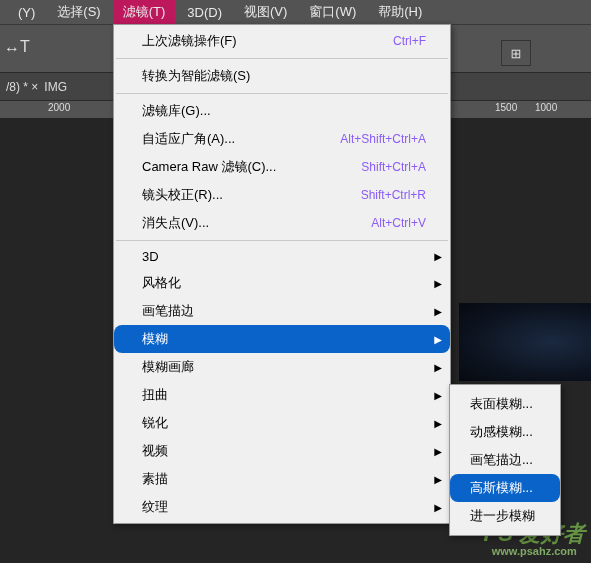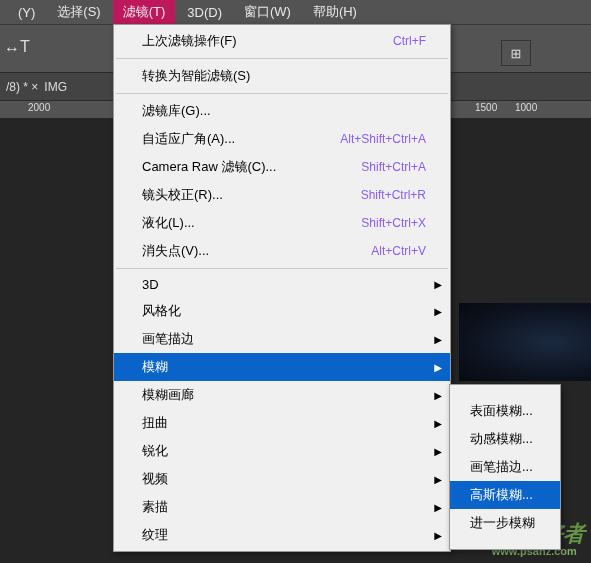--- a/index.html
+++ b/index.html
@@ -60,20 +60,21 @@
       background: #535353;
       height: 18px;
       border-top: 1px solid #2a2a2a;
       position: relative;
       color: #ddd;
       font-size: 10px;
     }
     .tick {
       position: absolute;
       top: 1px;
+      margin-left: 20px;
     }
     .canvas {
       background: #252525;
       height: 445px;
       position: relative;
     }
     .dropdown {
       position: absolute;
       top: 24px;
       left: 113px;
@@ -95,20 +96,21 @@
       display: flex;
       justify-content: space-between;
       align-items: center;
       padding: 5px 24px 5px 28px;
       white-space: nowrap;
       position: relative;
     }
     .ditem.sel {
       background: #0a63c9;
       color: #fff;
+      border-radius: 8px;
     }
     .shortcut {
       color: #8b5cf6;
       font-size: 12px;
     }
     .arrow {
       position: absolute;
       right: 8px;
       font-size: 10px;
     }
@@ -116,21 +118,21 @@
       position: absolute;
       top: 384px;
       left: 449px;
       width: 112px;
       background: #f0f0f0;
       border: 1px solid #999;
       box-shadow: 2px 2px 6px rgba(0,0,0,0.4);
       color: #000;
       font-size: 13px;
       z-index: 11;
-      padding: 12px 0;
+      padding: 5px 0;
     }
     .submenu .ditem {
       padding: 5px 8px 5px 20px;
     }
     .watermark {
       position: absolute;
       right: 6px;
       bottom: 6px;
       color: #7ab84e;
       font-size: 22px;
@@ -160,20 +162,21 @@
     }
   </style>
 </head>
 <body>
 
 <div class="menubar">
   <div class="menu-item">(Y)</div>
   <div class="menu-item">选择(S)</div>
   <div class="menu-item active">滤镜(T)</div>
   <div class="menu-item">3D(D)</div>
+  <div class="menu-item">视图(V)</div>
   <div class="menu-item">窗口(W)</div>
   <div class="menu-item">帮助(H)</div>
 </div>
 
 <div class="toolbar">
   <span class="tool-icon">↔T</span>
 </div>
 
 <div class="extra-icon">⊞</div>
 
@@ -211,24 +214,20 @@
   </div>
   <div class="ditem">
     <span>Camera Raw 滤镜(C)...</span>
     <span class="shortcut">Shift+Ctrl+A</span>
   </div>
   <div class="ditem">
     <span>镜头校正(R)...</span>
     <span class="shortcut">Shift+Ctrl+R</span>
   </div>
   <div class="ditem">
-    <span>液化(L)...</span>
-    <span class="shortcut">Shift+Ctrl+X</span>
-  </div>
-  <div class="ditem">
     <span>消失点(V)...</span>
     <span class="shortcut">Alt+Ctrl+V</span>
   </div>
   <div class="sep"></div>
   <div class="ditem">
     <span>3D</span>
     <span class="arrow">▶</span>
   </div>
   <div class="ditem">
     <span>风格化</span>

